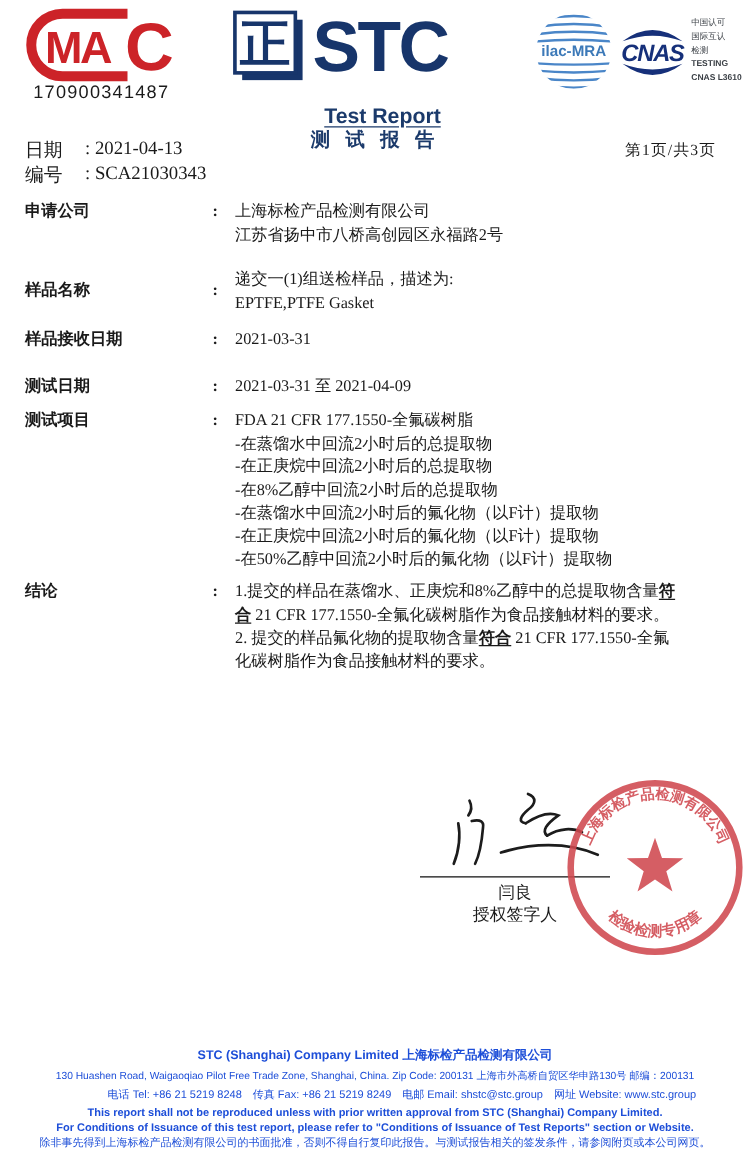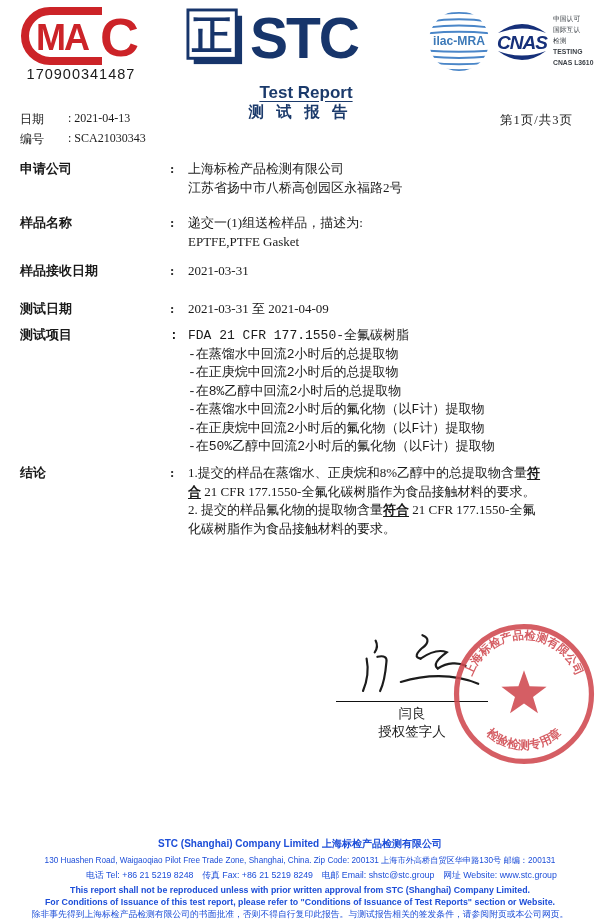--- a/index.html
+++ b/index.html
@@ -20,21 +20,21 @@
     line-height:11px; color:#3a3f45; }
   .accred .b { font-weight:bold; }
 
   
   .title-en { left:12px; right:0; top:83px; text-align:center; }
   .title-en span { font-family:"Liberation Sans", sans-serif; font-weight:bold; font-size:17px;
     color:#1b3a6b; text-decoration:underline; text-underline-offset:3px; }
   .title-zh { left:0; right:0; top:102px; text-align:center; font-family:"Liberation Sans", sans-serif;
     font-weight:bold; font-size:15.5px; color:#1b3a6b; letter-spacing:4px; }
 
-  .meta-row { left:20px; display:flex; font-size:12px; }
+  .meta-row { left:20px; display:flex; font-size:15px; }
   .meta-row .ml { width:48px; }
   .page-info { left:500px; top:112px; font-size:12.5px; letter-spacing:1px; }
 
   
   .frow { left:20px; display:flex; width:566px; }
   .flabel { width:150px; font-weight:bold; font-size:13px; line-height:18.5px; flex:none; }
   .fcolon { width:18px; font-weight:bold; font-size:13px; line-height:18.5px; flex:none; }
   .fval { font-size:13px; line-height:18.5px; }
   .fval.w392 { width:392px; }
   .fval.w356 { width:356px; }
@@ -128,42 +128,42 @@
 
   <div class="abs frow" style="top:160px;">
     <div class="flabel">申请公司</div>
     <div class="fcolon">:</div>
     <div class="fval w392">
       <div>上海标检产品检测有限公司</div>
       <div>江苏省扬中市八桥高创园区永福路2号</div>
     </div>
   </div>
 
-  <div class="abs frow" style="top:214px;">
+  <div class="abs frow" style="top:214px;align-items:center;">
     <div class="flabel">样品名称</div>
     <div class="fcolon">:</div>
     <div class="fval w392">
       <div>递交一(1)组送检样品，描述为:</div>
       <div>EPTFE,PTFE Gasket</div>
     </div>
   </div>
 
   <div class="abs frow" style="top:262px;">
     <div class="flabel">样品接收日期</div>
     <div class="fcolon">:</div>
     <div class="fval w392">2021-03-31</div>
   </div>
 
   <div class="abs frow" style="top:300px;">
     <div class="flabel">测试日期</div>
     <div class="fcolon">:</div>
     <div class="fval w392">2021-03-31 至 2021-04-09</div>
   </div>
 
-  <div class="abs frow" style="top:327px;font-family:Liberation Mono, monospace;">
+  <div class="abs frow" style="top:327px;">
     <div class="flabel">测试项目</div>
     <div class="fcolon">:</div>
     <div class="fval w392">
       <div>FDA 21 CFR 177.1550-全氟碳树脂</div>
       <div>-在蒸馏水中回流2小时后的总提取物</div>
       <div>-在正庚烷中回流2小时后的总提取物</div>
       <div>-在8%乙醇中回流2小时后的总提取物</div>
       <div>-在蒸馏水中回流2小时后的氟化物（以F计）提取物</div>
       <div>-在正庚烷中回流2小时后的氟化物（以F计）提取物</div>
       <div>-在50%乙醇中回流2小时后的氟化物（以F计）提取物</div>

